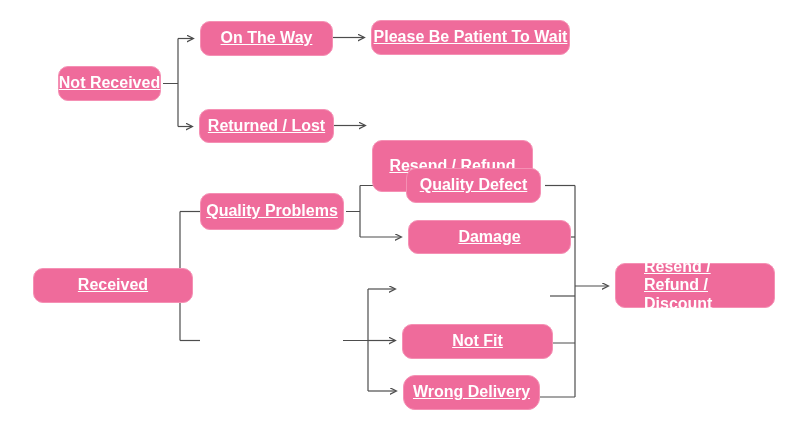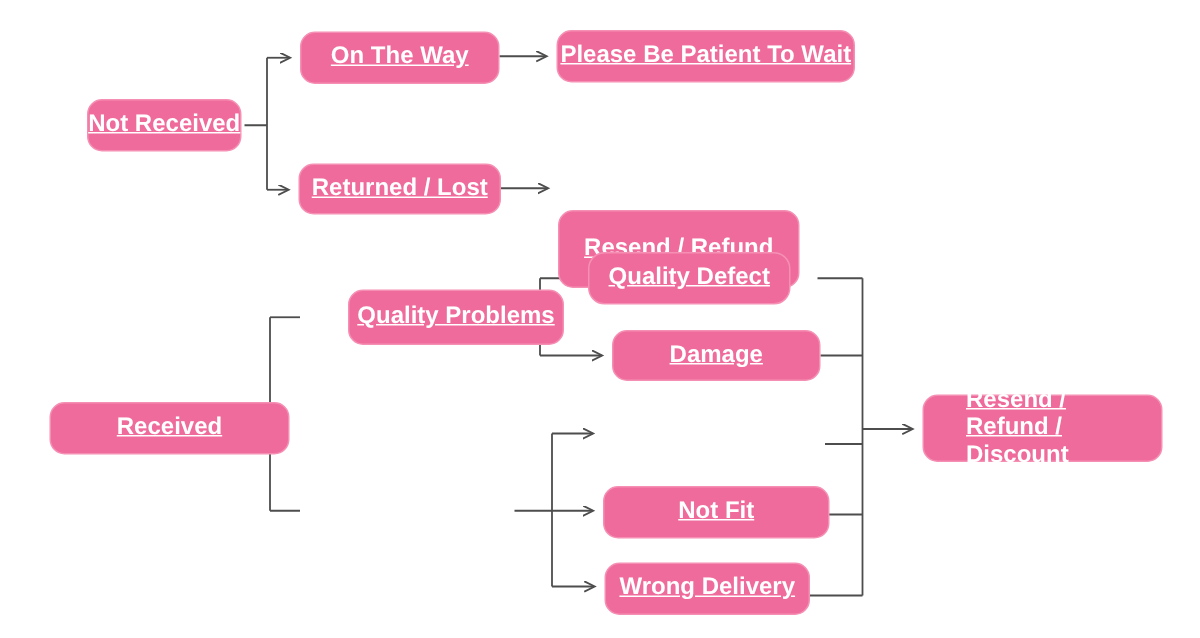--- a/index.html
+++ b/index.html
@@ -88,29 +88,29 @@
   <div class="node" style="left:38px;top:66px;width:103px;height:35px;margin-left:20px;">Not Received</div>
 
   <div class="node" style="left:200px;top:21px;width:133px;height:35px;">On The Way</div>
 
   <div class="node" style="left:371px;top:20px;width:199px;height:35px;">Please Be Patient To Wait</div>
 
   <div class="node" style="left:199px;top:109px;width:135px;height:34px;">Returned / Lost</div>
 
   <div class="node" style="left:372px;top:108px;width:161px;height:52px;margin-top:32px;">Resend / Refund</div>
 
-  <div class="node" style="left:200px;top:193px;width:144px;height:37px;margin-left:32px;">Quality Problems</div>
+  <div class="node" style="left:200px;top:193px;width:144px;height:37px;">Quality Problems</div>
 
   <div class="node" style="left:33px;top:268px;width:160px;height:35px;">Received</div>
 
 
-  <div class="node" style="left:392px;top:168px;width:135px;height:35px;border-radius:11px;">Quality Defect</div>
+  <div class="node" style="left:406px;top:168px;width:135px;height:35px;">Quality Defect</div>
 
-  <div class="node" style="left:408px;top:220px;width:139px;height:34px;">Damage</div>
+  <div class="node" style="left:408px;top:220px;width:163px;height:34px;">Damage</div>
 
 
   <div class="node" style="left:402px;top:324px;width:151px;height:35px;">Not Fit</div>
 
-  <div class="node" style="left:403px;top:375px;width:137px;height:35px;">Wrong Delivery</div>
+  <div class="node" style="left:403px;top:375px;width:137px;height:35px;border-radius:12px;">Wrong Delivery</div>
 
   <div class="node wrap" style="left:615px;top:263px;width:160px;height:45px;">Resend / Refund / Discount</div>
 
 </div>
 
 </body></html>

